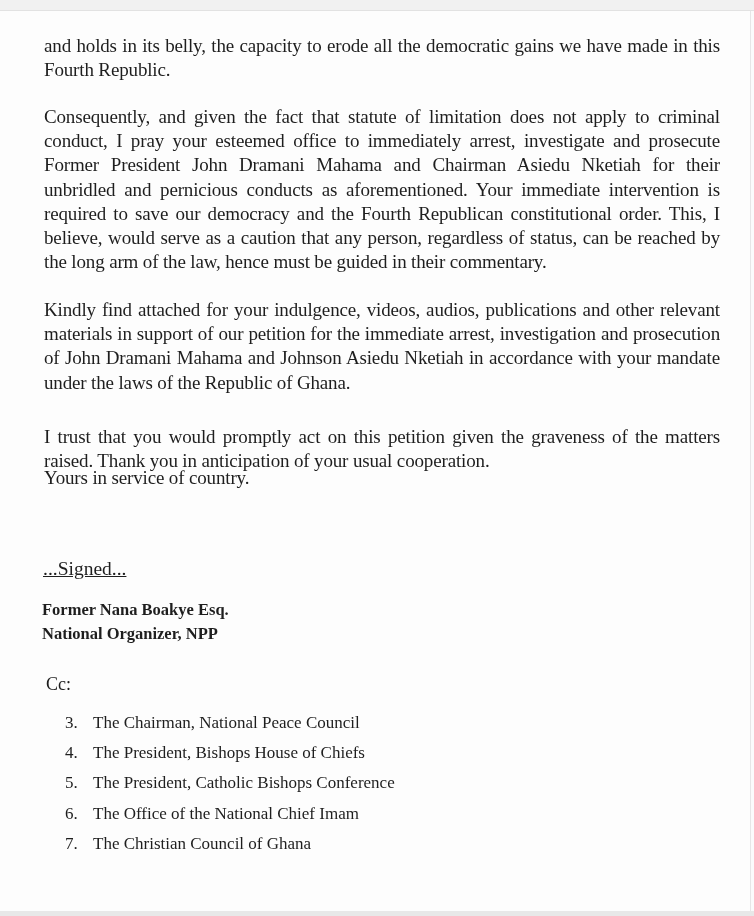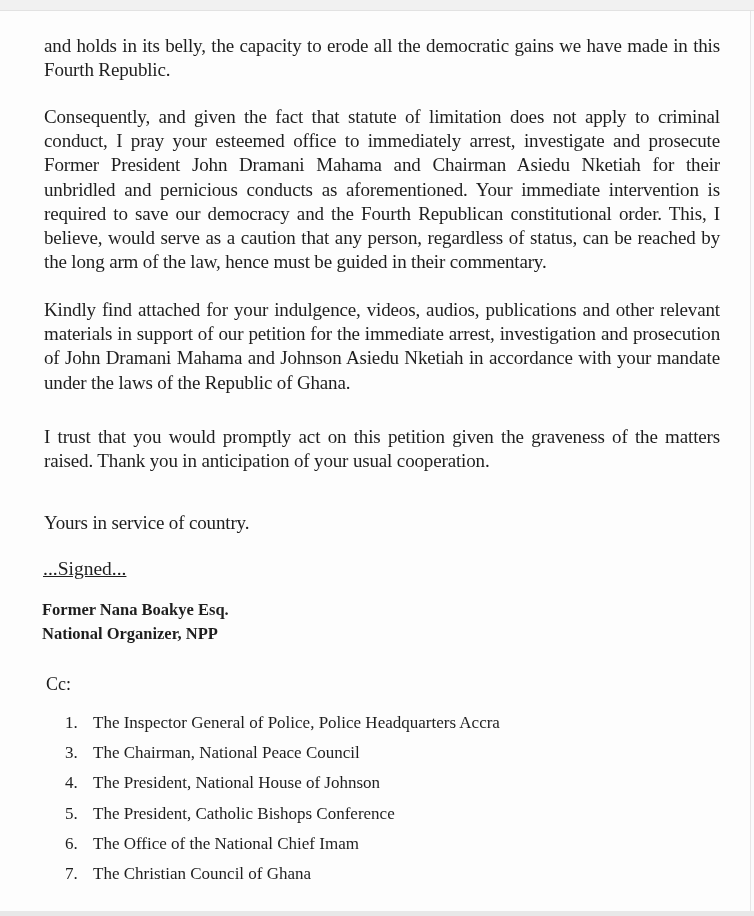--- a/index.html
+++ b/index.html
@@ -30,29 +30,28 @@
 </head>
 <body>
 
 <div class="topbar"></div>
 <div class="page"></div>
 
 <p class="p" style="top:34px;">and holds in its belly, the capacity to erode all the democratic gains we have made in this Fourth Republic.</p>
 <p class="p" style="top:105px;">Consequently, and given the fact that statute of limitation does not apply to criminal conduct, I pray your esteemed office to immediately arrest, investigate and prosecute Former President John Dramani Mahama and Chairman Asiedu Nketiah for their unbridled and pernicious conducts as aforementioned. Your immediate intervention is required to save our democracy and the Fourth Republican constitutional order. This, I believe, would serve as a caution that any person, regardless of status, can be reached by the long arm of the law, hence must be guided in their commentary.</p>
 <p class="p" style="top:298px;">Kindly find attached for your indulgence, videos, audios, publications and other relevant materials in support of our petition for the immediate arrest, investigation and prosecution of John Dramani Mahama and Johnson Asiedu Nketiah in accordance with your mandate under the laws of the Republic of Ghana.</p>
 <p class="p" style="top:425px;">I trust that you would promptly act on this petition given the graveness of the matters raised. Thank you in anticipation of your usual cooperation.</p>
-<p class="p" style="top:511px;">Yours in service of country.</p>
+<p class="p" style="top:466px;">Yours in service of country.</p>
 
 <div class="sig" style="top:558px;">...Signed...</div>
 <div class="bold" style="top:598px;">Former Nana Boakye Esq.</div>
 <div class="bold" style="top:622px;">National Organizer, NPP</div>
 <div class="cc" style="top:674px;">Cc:</div>
 
 <ol class="cclist">
-  <li><span class="num">1.</span><span>The Inspector General of Police, Police Headquarters Accra</span></li>
   <li><span class="num">3.</span><span>The Chairman, National Peace Council</span></li>
-  <li><span class="num">4.</span><span>The President, National House of Johnson</span></li>
+  <li><span class="num">4.</span><span>The President, Bishops House of Chiefs</span></li>
   <li><span class="num">5.</span><span>The President, Catholic Bishops Conference</span></li>
   <li><span class="num">6.</span><span>The Office of the National Chief Imam</span></li>
   <li><span class="num">7.</span><span>The Christian Council of Ghana</span></li>
 </ol>
 
 <div class="bottombar"></div>
 
 </body></html>

